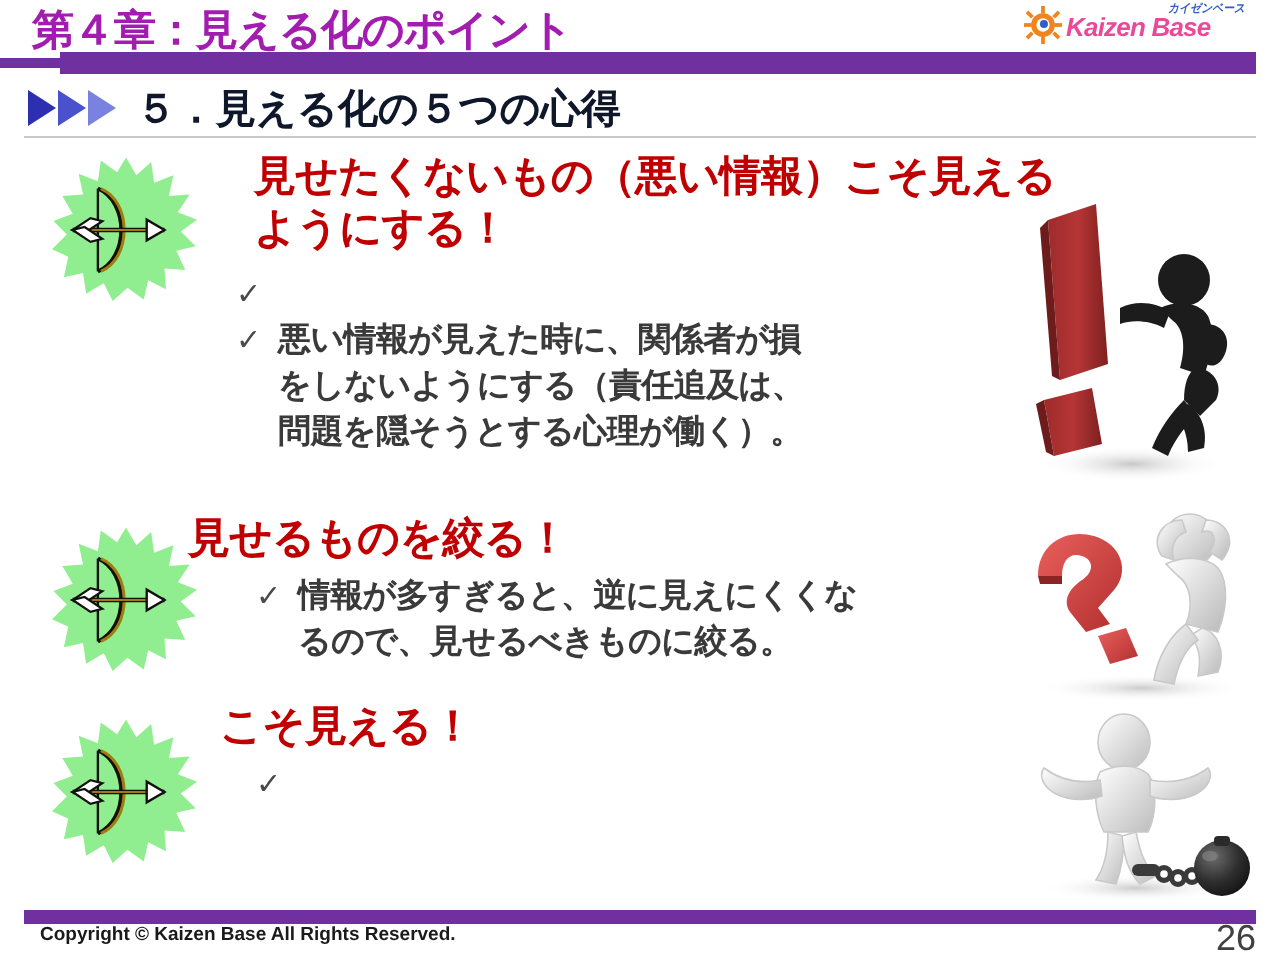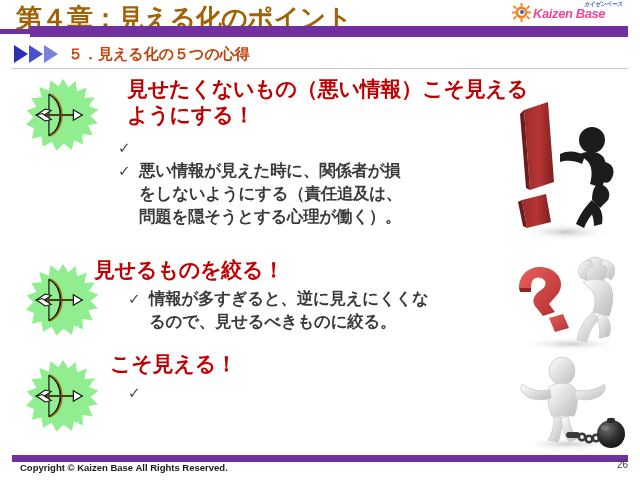--- a/index.html
+++ b/index.html
@@ -16,23 +16,23 @@
     height: 480px;
     background: #ffffff;
     overflow: hidden;
   }
 
   
   .slide-title {
     position: absolute;
     left: 16px;
     top: 1px;
-    font-size: 26px;
-    font-weight: bold;
-    color: #a16207;
+    font-size: 21px;
+    font-weight: bold;
+    color: #a21caf;
     letter-spacing: -0.5px;
     white-space: nowrap;
   }
   .title-rule {
     position: absolute;
     left: 30px;
     top: 26px;
     width: 598px;
     height: 11px;
     background: #7030A0;
@@ -104,23 +104,23 @@
   .chev {
     width: 0;
     height: 0;
     border-top: 9px solid transparent;
     border-bottom: 9px solid transparent;
   }
   .chev.c1 { border-left: 14px solid #2b2fb0; }
   .chev.c2 { border-left: 14px solid #4a51cc; }
   .chev.c3 { border-left: 14px solid #7a82e0; }
   .subhead-text {
-    font-size: 15px;
-    font-weight: bold;
-    color: #c2410c;
+    font-size: 20px;
+    font-weight: bold;
+    color: #0f172a;
     white-space: nowrap;
   }
   .subhead-rule {
     position: absolute;
     left: 12px;
     top: 68px;
     width: 616px;
     height: 1px;
     background: #c8c8c8;
   }
@@ -208,21 +208,21 @@
     font-size: 9.5px;
     font-weight: bold;
     color: #1a1a1a;
     white-space: nowrap;
     text-align: right;
   }
   .page-number {
     position: absolute;
     right: 12px;
     top: 459px;
-    font-size: 10px;
+    font-size: 18px;
     color: #404040;
     text-align: right;
   }
 </style>
 </head>
 <body>
 
 <div id="slide">
 
   <div class="slide-title">第４章：見える化のポイント</div>

